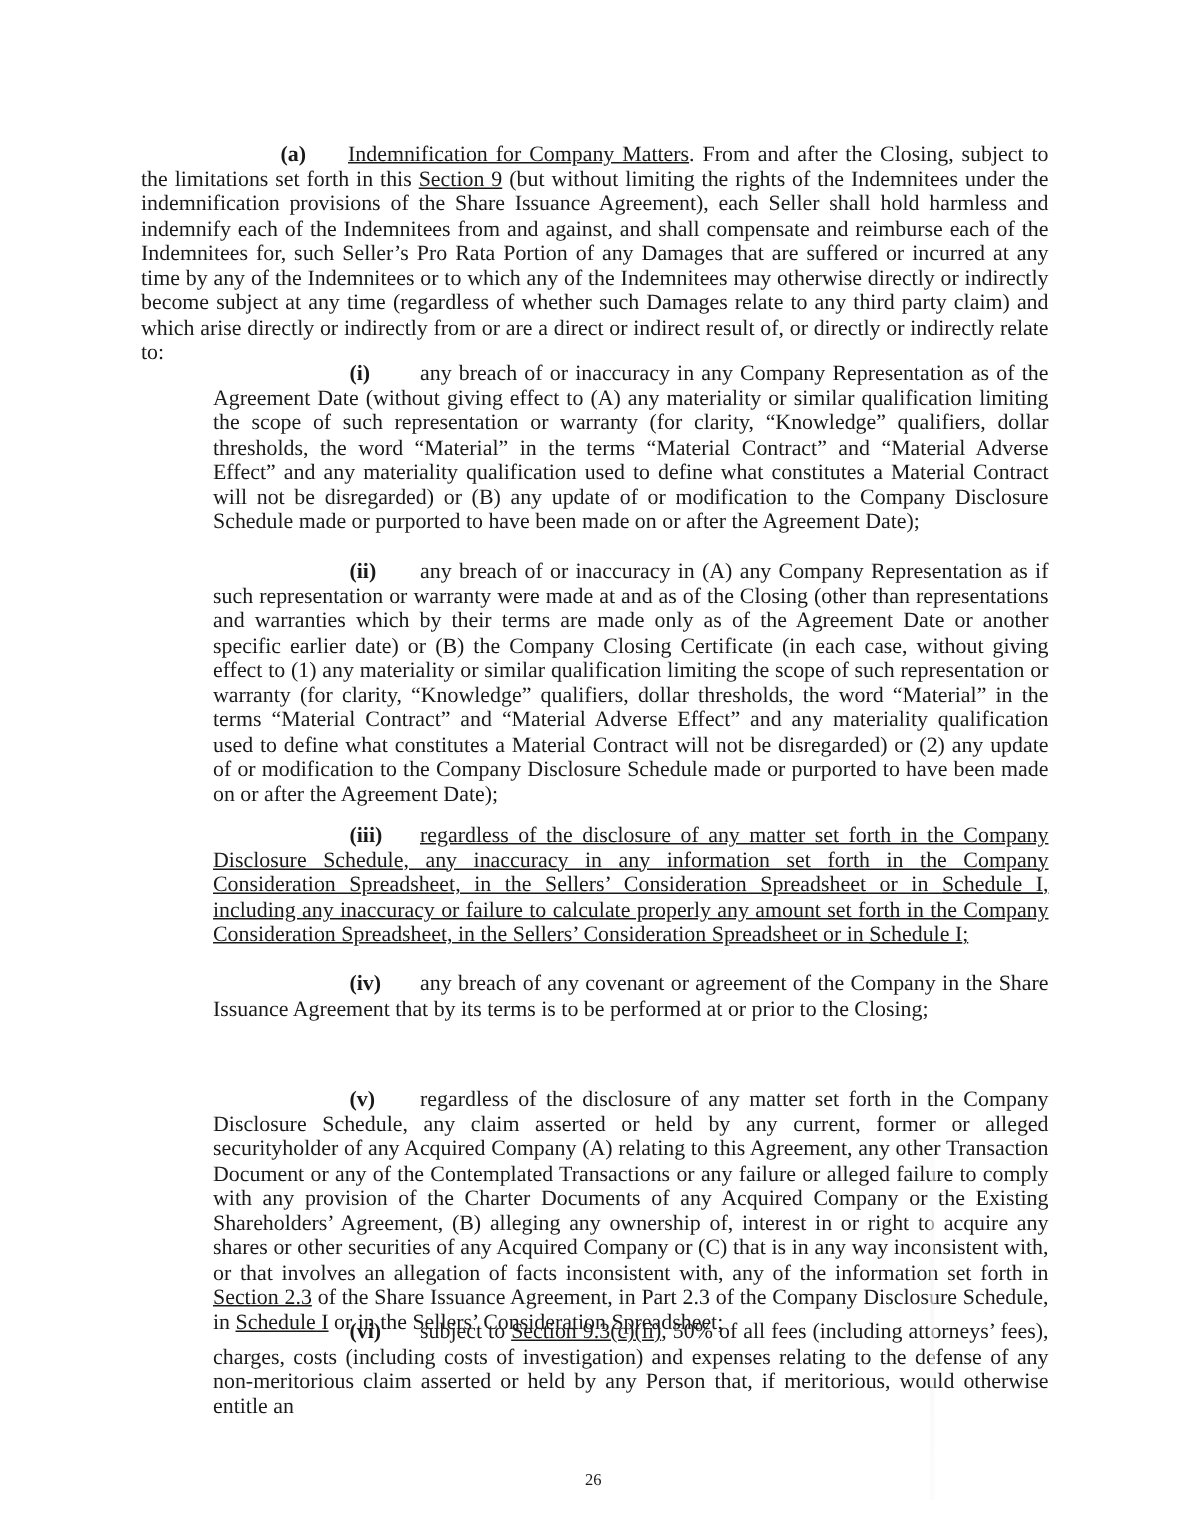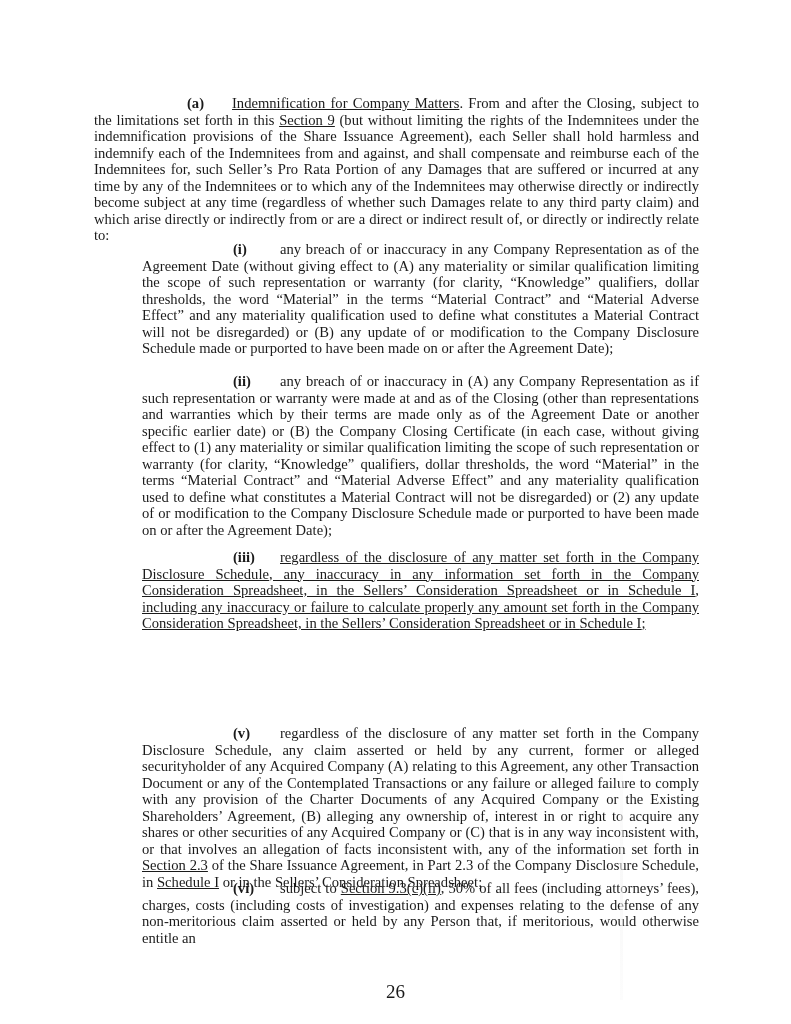--- a/index.html
+++ b/index.html
@@ -18,21 +18,21 @@
     margin: 0;
   }
   .main { left: 94px; top: 95px; width: 605px; }
   .sub  { left: 142px; width: 557px; }
   .lbl { font-weight: bold; display: inline-block; }
   .main .lbl { margin-left: 93px; width: 45px; }
   .sub .lbl { margin-left: 91px; width: 47px; }
   .u { text-decoration: underline; }
   .pagenum {
     position: absolute; left: 0; width: 791px; top: 981px;
-    text-align: center; font-size: 19px;
+    text-align: center; font-size: 11px;
   }
   #p-i   { top: 241px; }
   #p-ii  { top: 373px; }
   #p-iii { top: 549px; text-decoration: underline; }
   #p-iv  { top: 648px; }
   #p-v   { top: 725px; }
   #p-vi  { top: 880px; }
   .artifact {
     position: absolute; right: 6px; top: 770px; width: 3px; height: 230px;
     background: linear-gradient(#fafafa, #f4f4f4, #fafafa);
@@ -45,20 +45,21 @@
 <div class="page">
 
   <p class="para main"><span class="lbl">(a)</span><span class="u">Indemnification for Company Matters</span><span>.  From and after the Closing, subject to the limitations set forth in this </span><span class="u">Section 9</span><span> (but without limiting the rights of the Indemnitees under the indemnification provisions of the Share Issuance Agreement), each Seller shall hold harmless and indemnify each of the Indemnitees from and against, and shall compensate and reimburse each of the Indemnitees for, such Seller’s Pro Rata Portion of any Damages that are suffered or incurred at any time by any of the Indemnitees or to which any of the Indemnitees may otherwise directly or indirectly become subject at any time (regardless of whether such Damages relate to any third party claim) and which arise directly or indirectly from or are a direct or indirect result of, or directly or indirectly relate to:</span></p>
 
   <p class="para sub" id="p-i"><span class="lbl">(i)</span><span>any breach of or inaccuracy in any Company Representation as of the Agreement Date (without giving effect to (A) any materiality or similar qualification limiting the scope of such representation or warranty (for clarity, “Knowledge” qualifiers, dollar thresholds, the word “Material” in the terms “Material Contract” and “Material Adverse Effect” and any materiality qualification used to define what constitutes a Material Contract will not be disregarded) or (B) any update of or modification to the Company Disclosure Schedule made or purported to have been made on or after the Agreement Date);</span></p>
 
   <p class="para sub" id="p-ii"><span class="lbl">(ii)</span><span>any breach of or inaccuracy in (A) any Company Representation as if such representation or warranty were made at and as of the Closing (other than representations and warranties which by their terms are made only as of the Agreement Date or another specific earlier date) or (B) the Company Closing Certificate (in each case, without giving effect to (1) any materiality or similar qualification limiting the scope of such representation or warranty (for clarity, “Knowledge” qualifiers, dollar thresholds, the word “Material” in the terms “Material Contract” and “Material Adverse Effect” and any materiality qualification used to define what constitutes a Material Contract will not be disregarded) or (2) any update of or modification to the Company Disclosure Schedule made or purported to have been made on or after the Agreement Date);</span></p>
 
   <p class="para sub" id="p-iii"><span class="lbl">(iii)</span><span>regardless of the disclosure of any matter set forth in the Company Disclosure Schedule, any inaccuracy in any information set forth in the Company Consideration Spreadsheet, in the Sellers’ Consideration Spreadsheet or in </span><span class="u">Schedule I</span><span>, including any inaccuracy or failure to calculate properly any amount set forth in the Company Consideration Spreadsheet, in the Sellers’ Consideration Spreadsheet or in </span><span class="u">Schedule I</span><span>;</span></p>
 
+  <p class="para sub" id="p-iv"><span class="lbl">(iv)</span><span>any breach of any covenant or agreement of the Company in the Share Issuance Agreement that by its terms is to be performed at or prior to the Closing;</span></p>
 
   <p class="para sub" id="p-v"><span class="lbl">(v)</span><span>regardless of the disclosure of any matter set forth in the Company Disclosure Schedule, any claim asserted or held by any current, former or alleged securityholder of any Acquired Company (A) relating to this Agreement, any other Transaction Document or any of the Contemplated Transactions or any failure or alleged failure to comply with any provision of the Charter Documents of any Acquired Company or the Existing Shareholders’ Agreement, (B) alleging any ownership of, interest in or right to acquire any shares or other securities of any Acquired Company or (C) that is in any way inconsistent with, or that involves an allegation of facts inconsistent with, any of the information set forth in </span><span class="u">Section 2.3</span><span> of the Share Issuance Agreement, in Part 2.3 of the Company Disclosure Schedule, in </span><span class="u">Schedule I</span><span> or in the Sellers’ Consideration Spreadsheet;</span></p>
 
   <p class="para sub" id="p-vi"><span class="lbl">(vi)</span><span>subject to </span><span class="u">Section 9.3(c)(ii)</span><span>, 50% of all fees (including attorneys’ fees), charges, costs (including costs of investigation) and expenses relating to the defense of any non-meritorious claim asserted or held by any Person that, if meritorious, would otherwise entitle an</span></p>
 
   <div class="pagenum">26</div>
 
   <div class="artifact"></div>
 </div>
 

